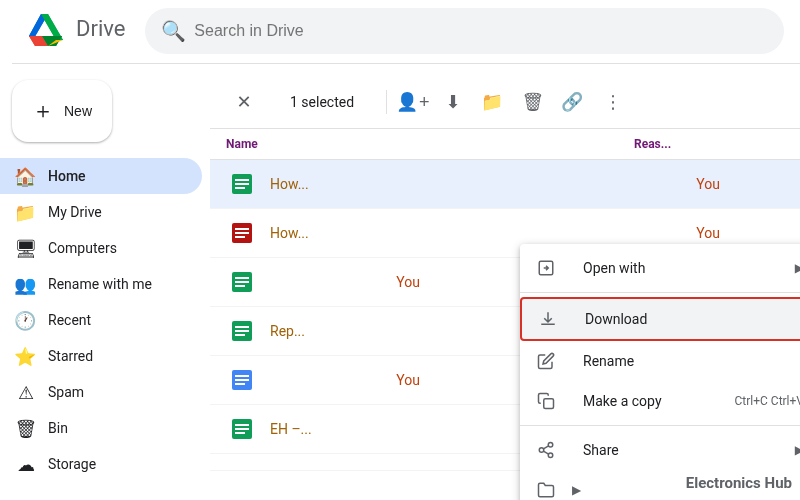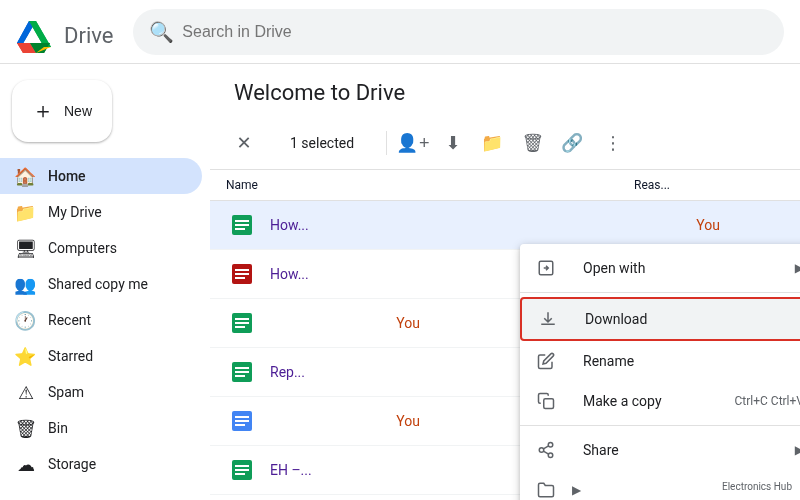--- a/index.html
+++ b/index.html
@@ -1,19 +1,19 @@
 <!DOCTYPE html>
 <html><head>
   <meta charset="utf-8">
   <style>
     * { margin: 0; padding: 0; box-sizing: border-box; }
     body { font-family: 'Google Sans', Roboto, Arial, sans-serif; font-size: 14px; background: #fff; width: 800px; height: 500px; overflow: hidden; display: flex; flex-direction: column; }
 
     
-    .header { display: flex; align-items: flex-end; padding: 8px 16px; height: 64px; border-bottom: 1px solid #e0e0e0; gap: 12px; }
+    .header { display: flex; align-items: flex-start; padding: 8px 16px; height: 64px; border-bottom: 1px solid #e0e0e0; gap: 12px; margin-left: 12px; }
     .logo { display: flex; align-items: center; gap: 8px; margin-right: 8px; }
     .logo-icon { width: 40px; height: 40px; }
     .logo-text { font-size: 22px; color: #5f6368; font-weight: 400; }
     .search-bar { flex: 1; display: flex; align-items: center; background: #f1f3f4; border-radius: 24px; padding: 0 16px; height: 46px; gap: 8px; max-width: 720px; }
     .search-bar input { border: none; background: transparent; outline: none; font-size: 16px; width: 100%; color: #be185d; }
 
     
     .main { display: flex; flex: 1; overflow: hidden; }
 
     
@@ -29,44 +29,44 @@
     .content-title { font-size: 22px; color: #202124; font-weight: 400; padding: 0 24px 16px; }
 
     
     .toolbar { display: flex; align-items: center; gap: 4px; padding: 4px 16px 8px; border-bottom: 1px solid #e0e0e0; }
     .toolbar-btn { display: flex; align-items: center; justify-content: center; width: 36px; height: 36px; border-radius: 50%; border: none; background: transparent; cursor: pointer; color: #5f6368; font-size: 18px; }
     .selected-count { font-size: 14px; color: #202124; margin: 0 24px; }
     .divider-v { width: 1px; height: 24px; background: #e0e0e0; margin: 0 4px; }
 
     
     .file-list { flex: 1; overflow-y: auto; }
-    .file-list-header { display: flex; align-items: center; padding: 8px 16px; border-bottom: 1px solid #e0e0e0; font-size: 12px; color: #0f172a; font-weight: 400; }
+    .file-list-header { display: flex; align-items: center; padding: 8px 16px; border-bottom: 1px solid #e0e0e0; font-size: 12px; color: #701a75; font-weight: 700; }
     .file-list-header .col-name { flex: 1; }
     .file-list-header .col-owner { width: 150px; text-align: left; }
     .file-row { display: flex; align-items: center; padding: 8px 16px; border-bottom: 1px solid #f1f3f4; cursor: pointer; }
     .file-row.selected { background: #e8f0fe; }
     .file-icon { width: 32px; height: 32px; margin-right: 12px; display: flex; align-items: center; justify-content: center; font-size: 20px; flex-shrink: 0; }
-    .file-name { flex: 1; font-size: 14px; color: #4c1d95; white-space: nowrap; overflow: hidden; text-overflow: ellipsis; max-width: 300px; }
+    .file-name { flex: 1; font-size: 14px; color: #a16207; white-space: nowrap; overflow: hidden; text-overflow: ellipsis; max-width: 300px; }
     .file-owner { width: 150px; text-align: right; font-size: 14px; color: #c2410c; }
 
     
     .context-menu { position: absolute; top: 180px; left: 310px; background: #fff; border-radius: 4px; box-shadow: 0 2px 10px rgba(0,0,0,0.2), 0 2px 4px rgba(0,0,0,0.15); z-index: 100; width: 300px; padding: 4px 0; }
     .menu-item { display: flex; align-items: center; padding: 10px 16px; gap: 16px; font-size: 14px; color: #202124; cursor: pointer; position: relative; }
     .menu-item.highlighted { background: #f1f3f4; border: 2px solid #d93025; border-radius: 4px; }
     .menu-item .menu-icon { width: 20px; height: 20px; display: flex; align-items: center; justify-content: center; color: #5f6368; font-size: 16px; flex-shrink: 0; }
     .menu-item .menu-label { flex: 1; margin-left: 11px; }
     .menu-item .shortcut { font-size: 12px; color: #5f6368; }
     .menu-item .arrow { font-size: 12px; color: #5f6368; }
     .menu-divider { height: 1px; background: #e0e0e0; margin: 4px 0; }
 
     
     .overlay { position: absolute; top: 0; left: 0; right: 0; bottom: 0; z-index: 50; }
 
     
-    .watermark { position: absolute; bottom: 8px; right: 8px; font-size: 10px; color: #5f6368; z-index: 200; }
+    .watermark { position: absolute; bottom: 8px; right: 8px; font-size: 15px; color: #5f6368; z-index: 200; font-weight: bold; }
   </style>
 </head>
 <body>
 
 <div class="header">
   <div class="logo">
 
     <svg class="logo-icon" viewBox="0 0 40 40">
       <polygon points="20,4 36,32 4,32" fill="none" stroke="#4285f4" stroke-width="0"></polygon>
       <polygon points="5,32 20,6 13,6 1,28" fill="#0066da"></polygon>
@@ -105,21 +105,21 @@
     <div class="sidebar-item">
       <span class="icon">📁</span>
       <span>My Drive</span>
     </div>
     <div class="sidebar-item">
       <span class="icon">🖥</span>
       <span>Computers</span>
     </div>
     <div class="sidebar-item">
       <span class="icon">👥</span>
-      <span>Shared copy me</span>
+      <span>Rename with me</span>
     </div>
     <div class="sidebar-item">
       <span class="icon">🕐</span>
       <span>Recent</span>
     </div>
     <div class="sidebar-item">
       <span class="icon">⭐</span>
       <span>Starred</span>
     </div>
     <div class="sidebar-item">
@@ -136,21 +136,20 @@
     </div>
 
     <div class="storage-section">
       
       
       
     </div>
   </div>
 
   <div class="content">
-    <div class="content-title">Welcome to Drive</div>
 
     <div class="toolbar">
       <button class="toolbar-btn">
         <span>✕</span>
       </button>
       <span class="selected-count">1 selected</span>
       <div class="divider-v"></div>
       <button class="toolbar-btn">
         <span>👤+</span>
       </button>

